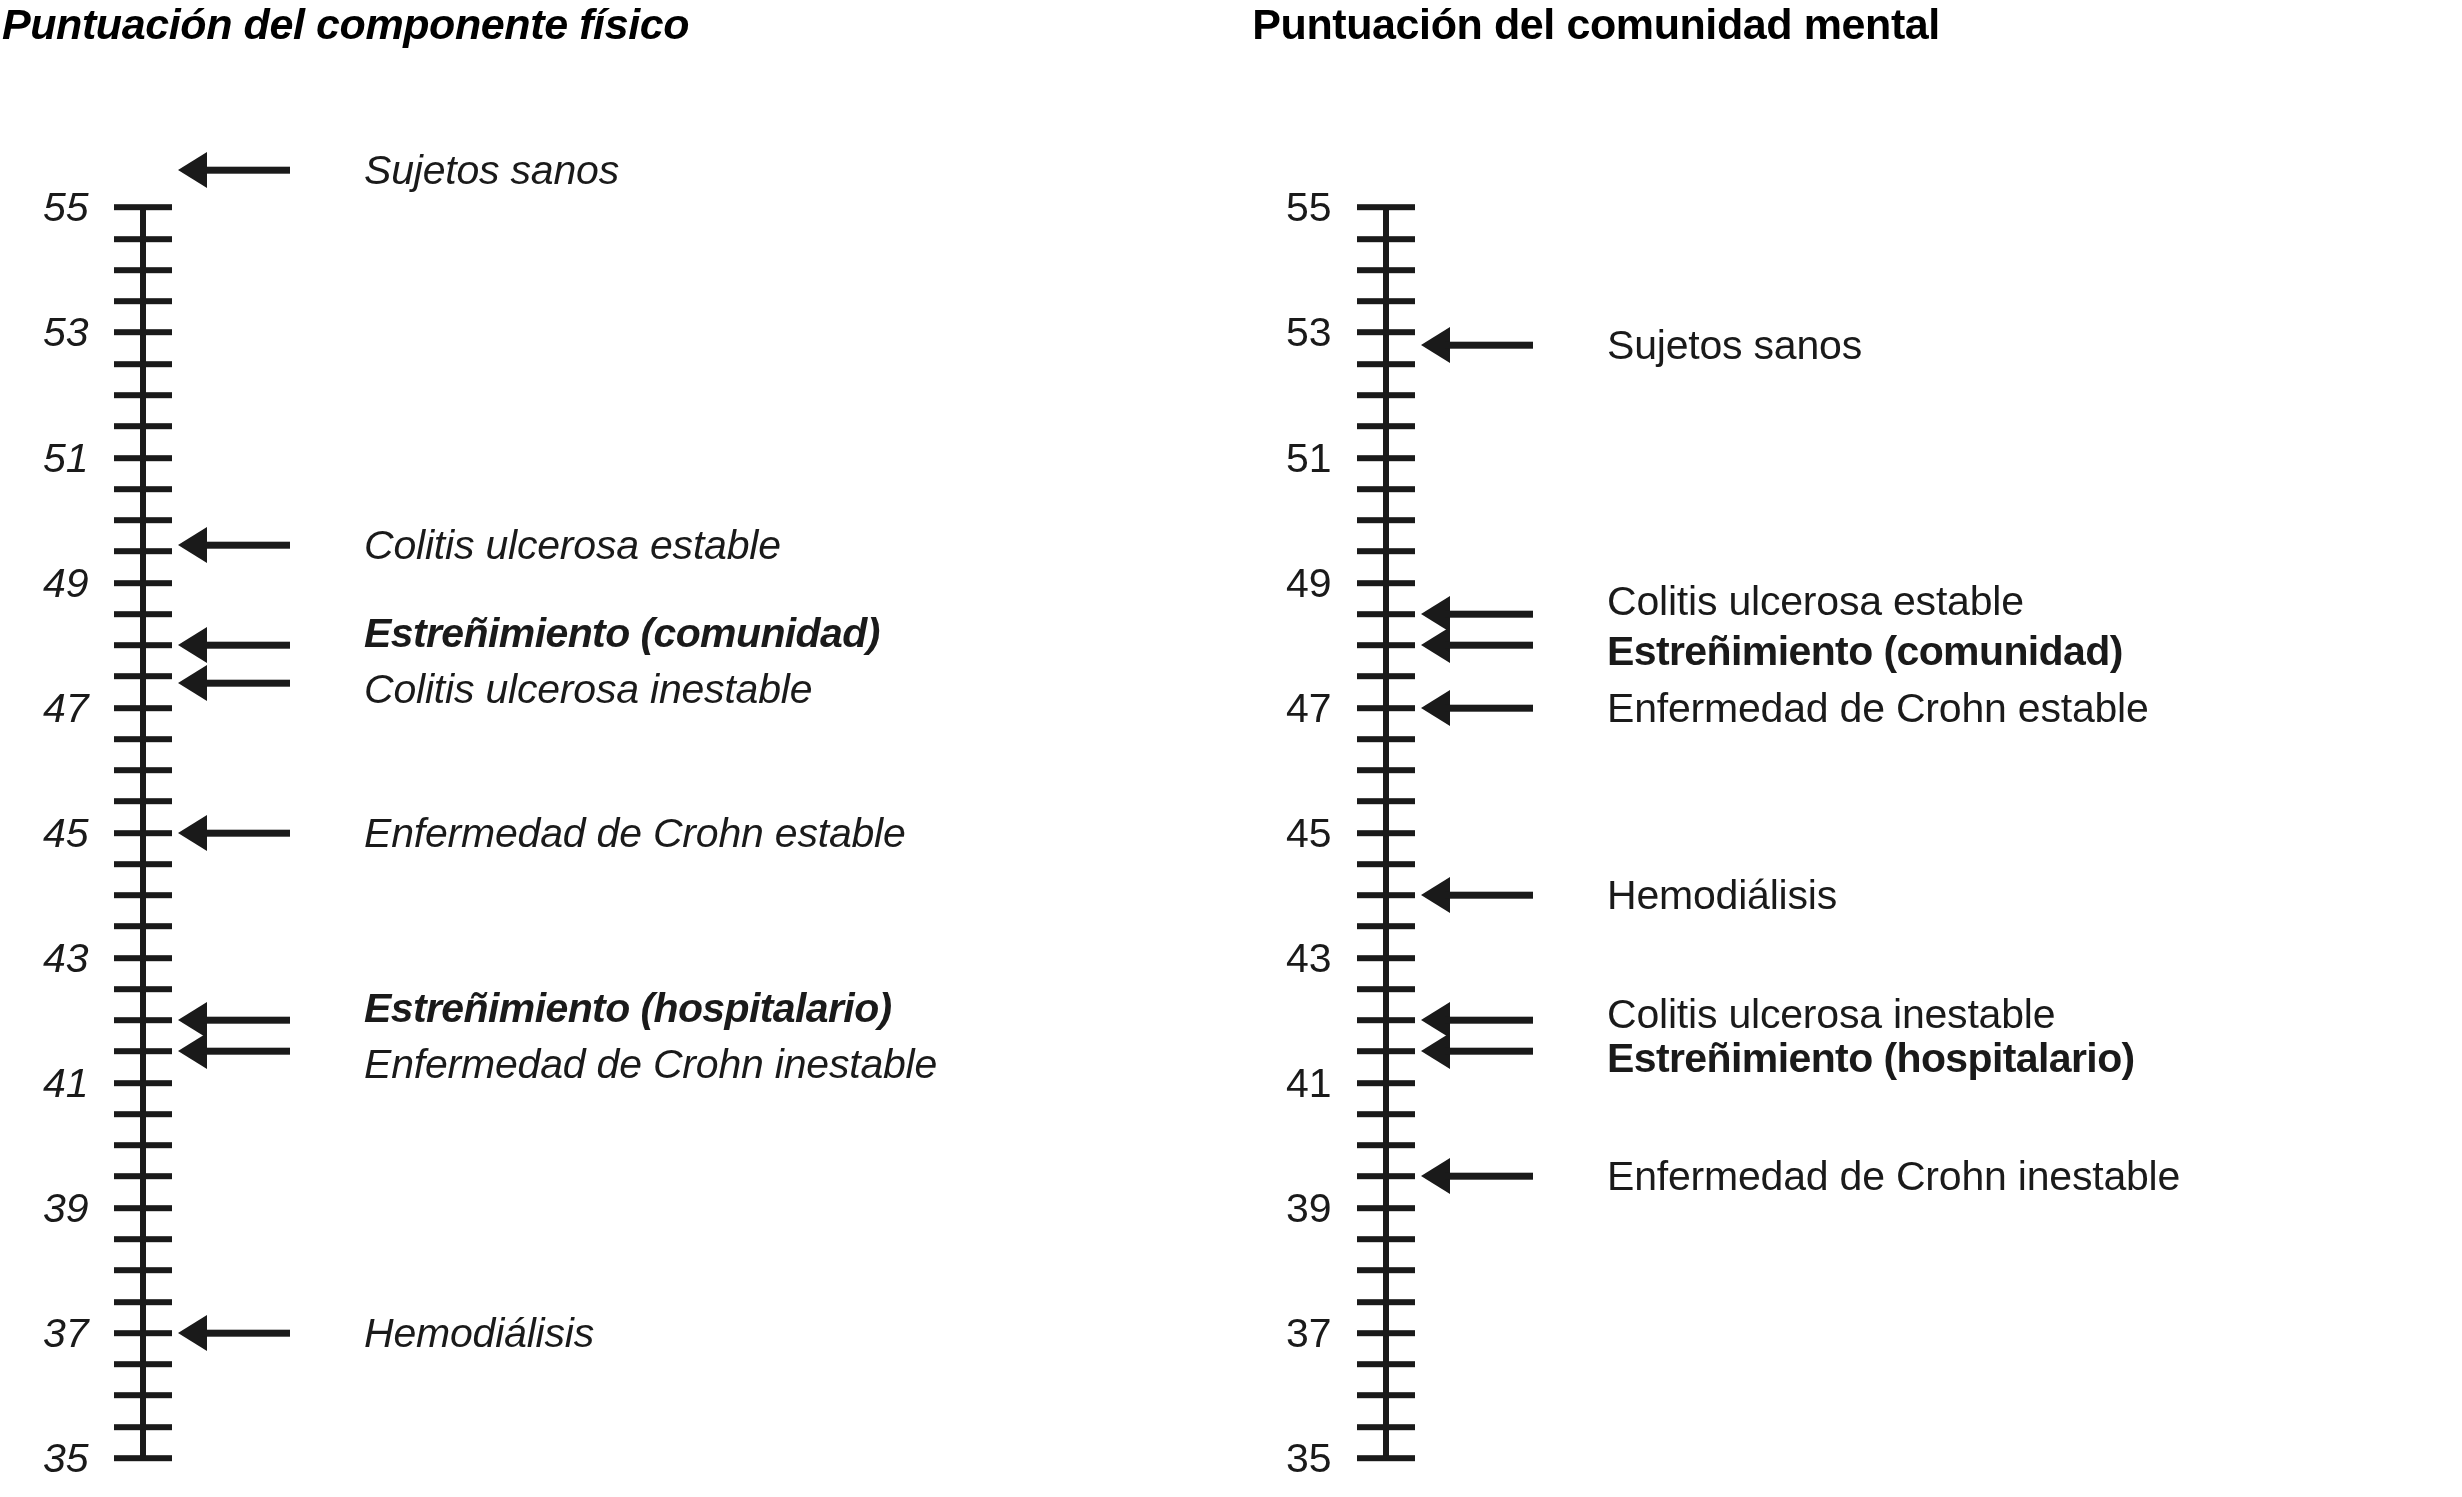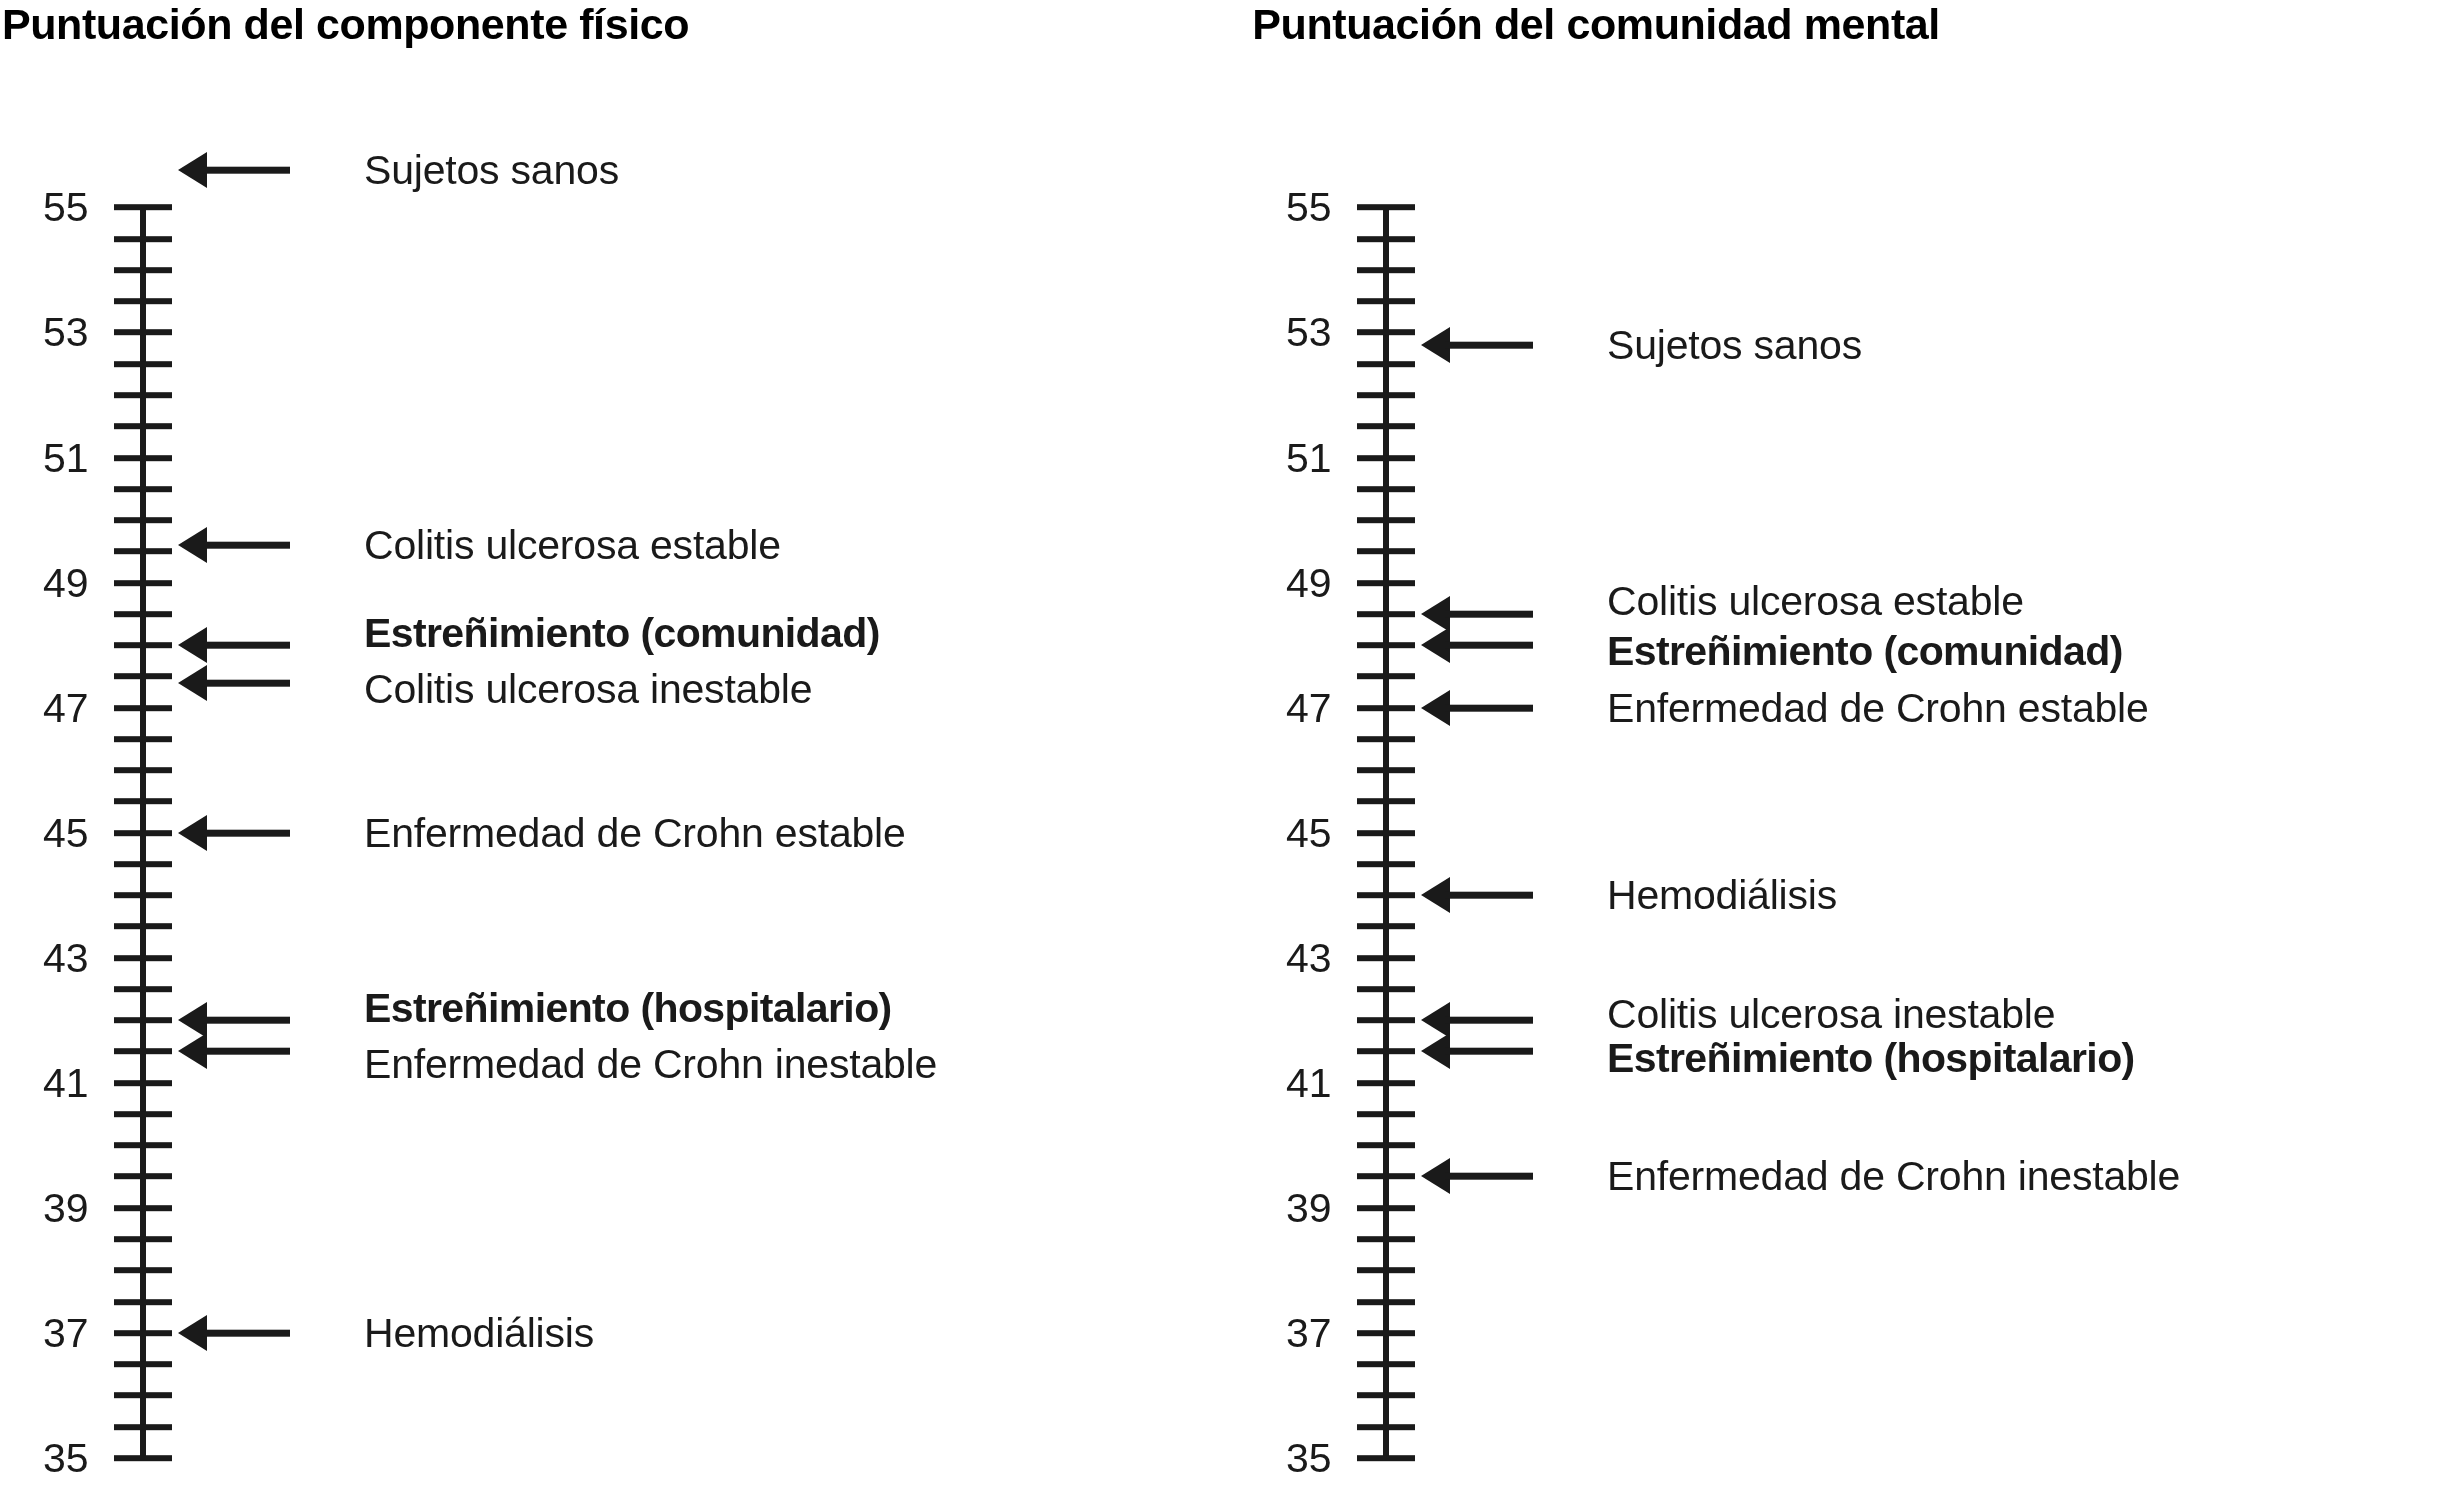--- a/index.html
+++ b/index.html
@@ -14,21 +14,21 @@
     font-family: "Liberation Sans", sans-serif;
     color: #1a1a1a;
     overflow: hidden;
   }
 
   .panel {
     position: absolute;
     top: 0;
     height: 1497px;
   }
-  .panel-left  { left: 0px;    width: 1215px; }
+  .panel-left  { left: 0px;    width: 1215px; font-style: italic; }
   .panel-right { left: 1243px; width: 1220px; }
 
   .panel-title {
     position: absolute;
     top: 0px;
     font-size: 43px;
     font-weight: bold;
     letter-spacing: -0.4px;
     white-space: nowrap;
     color: #000000;

